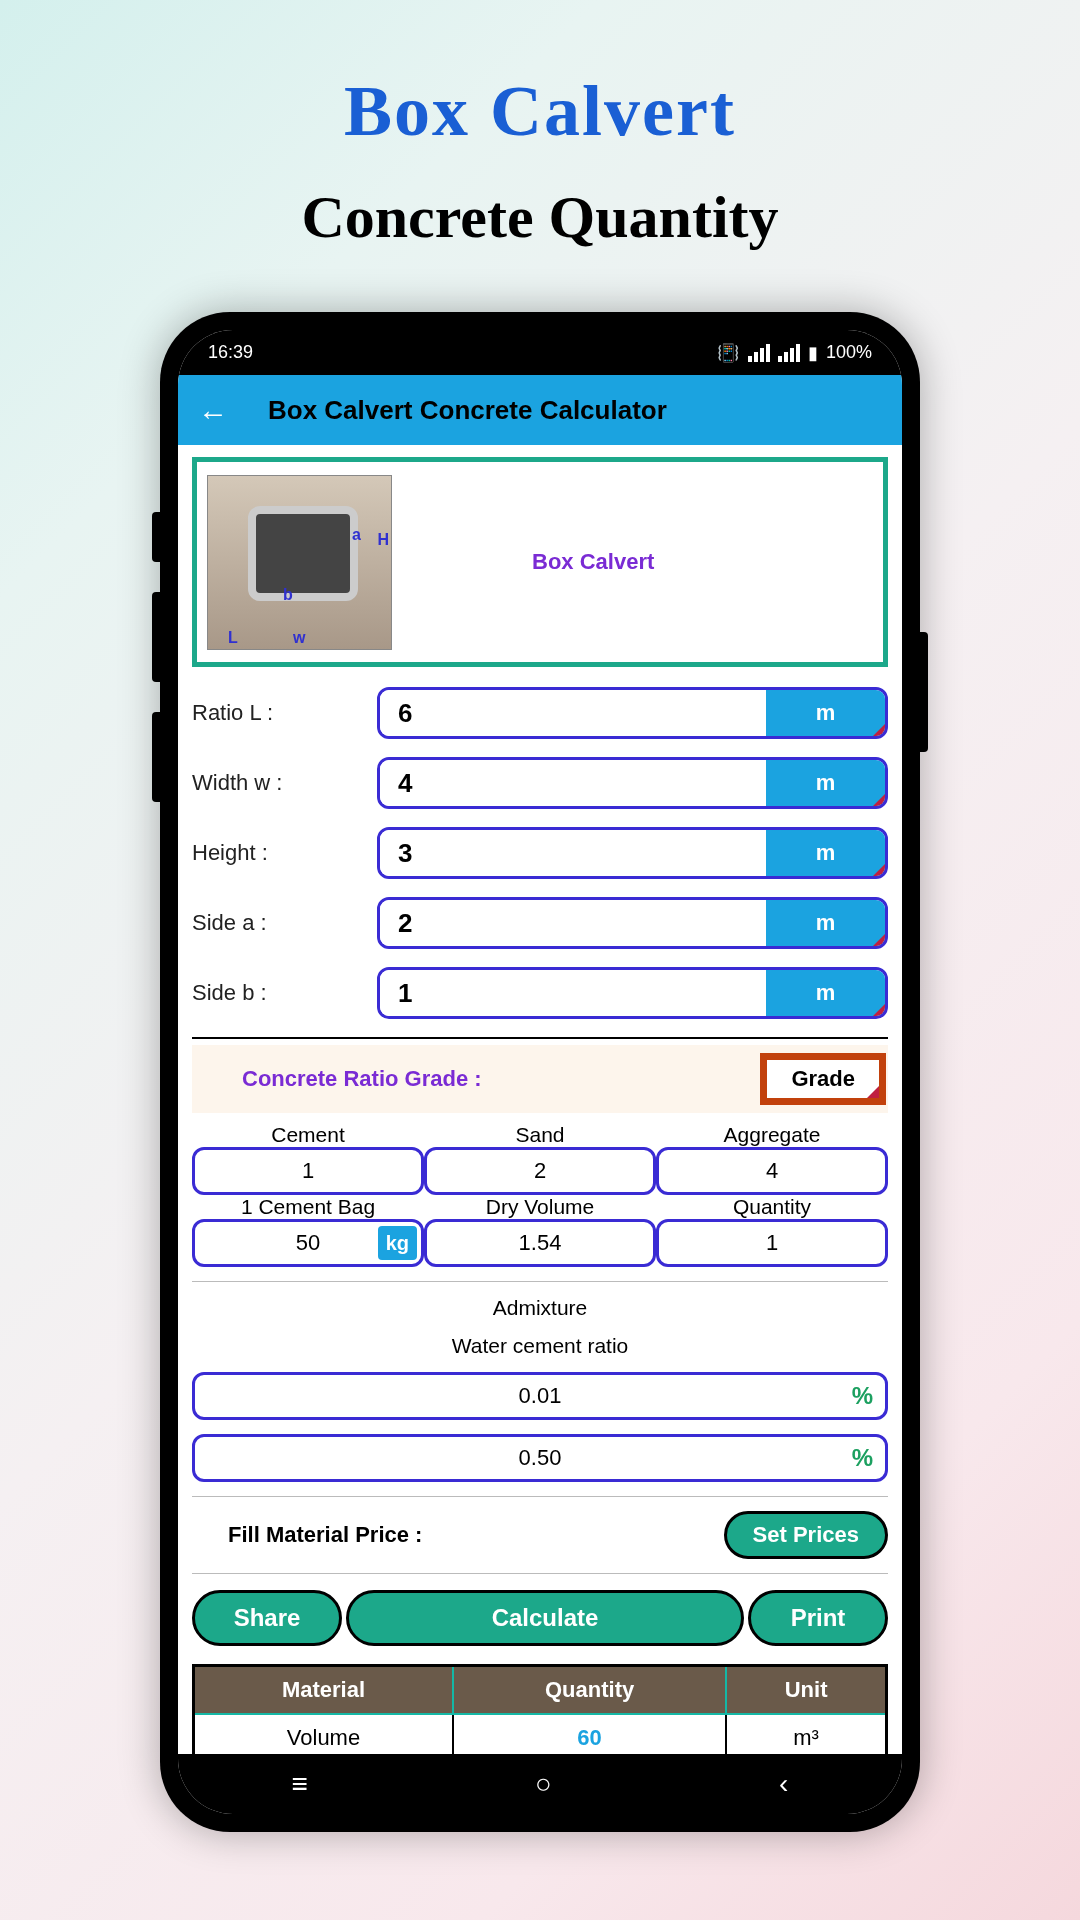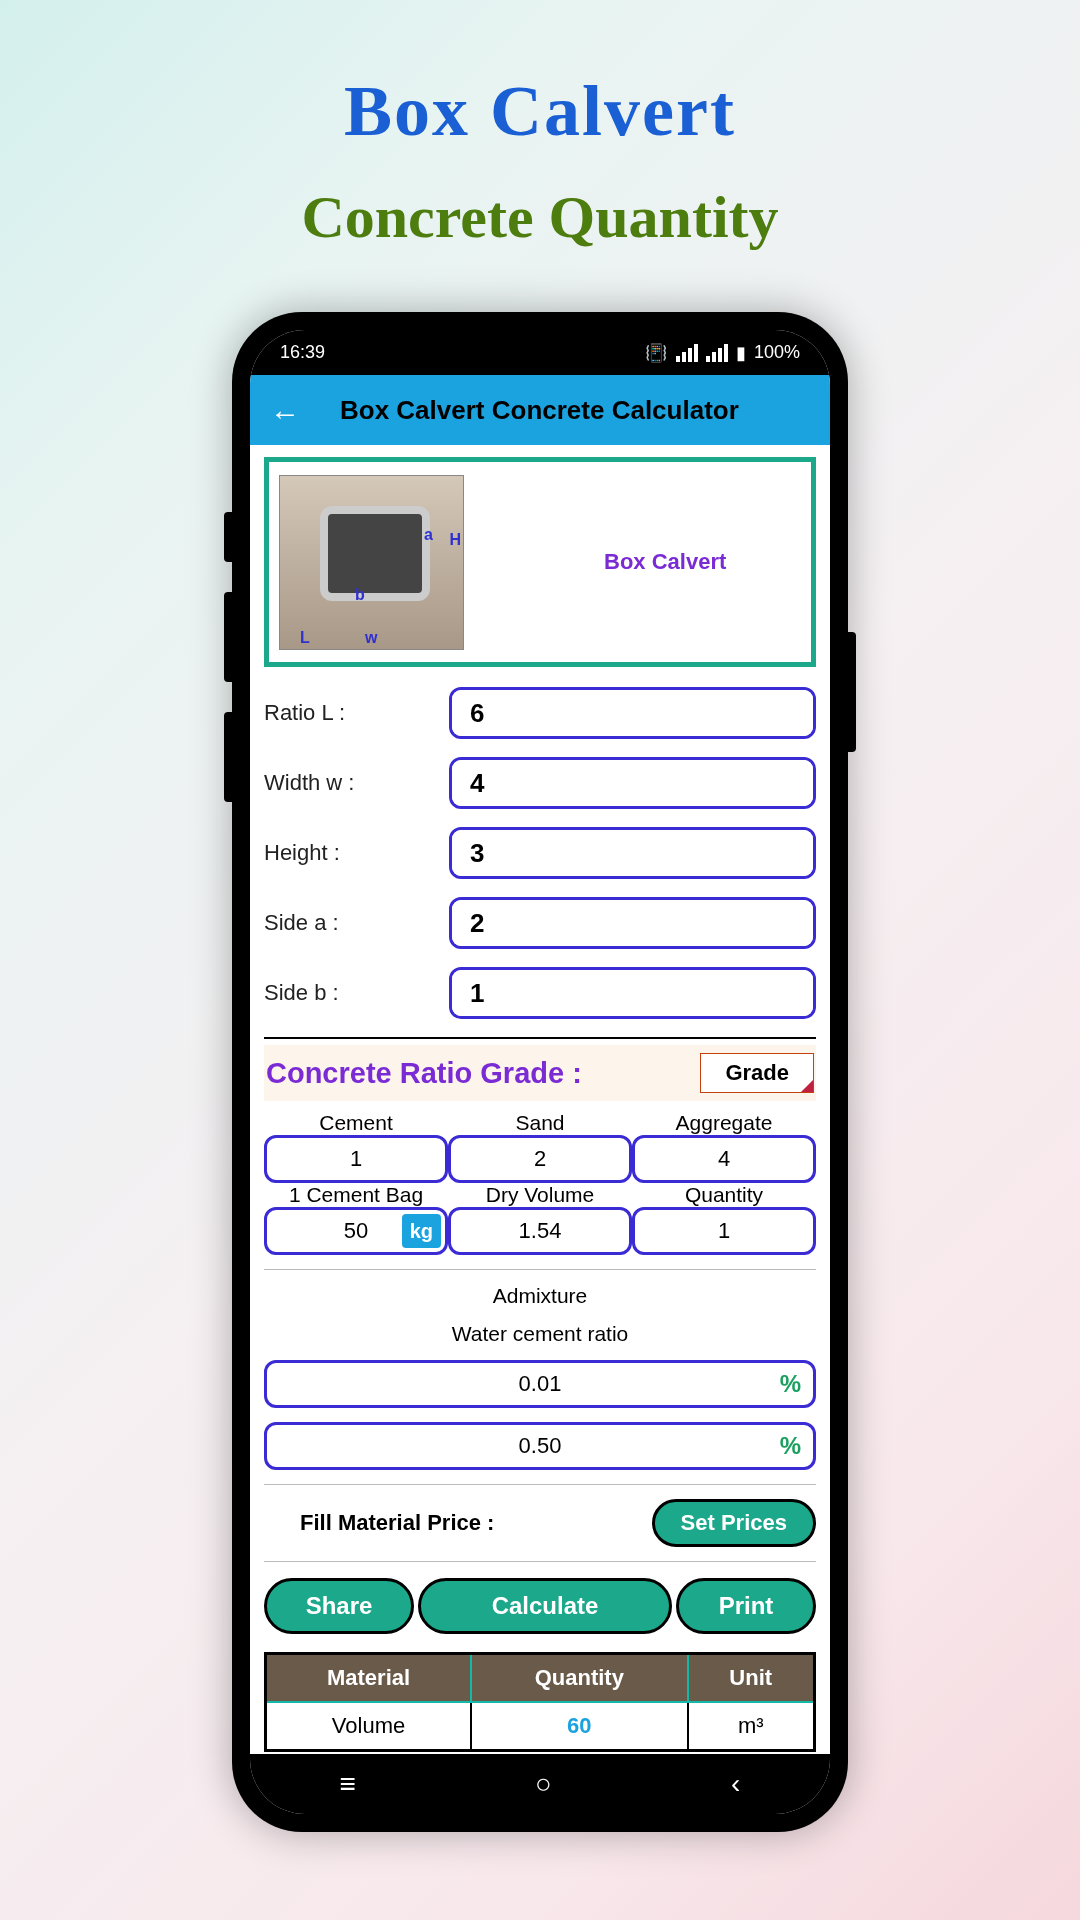--- a/index.html
+++ b/index.html
@@ -17,26 +17,26 @@
   font-size: 72px;
   font-weight: 900;
   color: #1a5fd4;
   font-family: Georgia, serif;
   letter-spacing: 2px;
   margin-bottom: 30px;
 }
 .page-subtitle {
   font-size: 60px;
   font-weight: 900;
-  color: #4d7c0f;
+  color: #000000;
   font-family: Georgia, serif;
   margin-bottom: 60px;
 }
 .phone-frame {
-  width: 616px;
+  width: 760px;
   height: 1520px;
   background: #000;
   border-radius: 70px;
   padding: 18px;
   position: relative;
   box-shadow: 0 0 40px rgba(0,0,0,0.3);
 }
 .phone-btn-left-1 { position: absolute; left: -8px; top: 200px; width: 8px; height: 50px; background: #000; border-radius: 4px 0 0 4px; }
 .phone-btn-left-2 { position: absolute; left: -8px; top: 280px; width: 8px; height: 90px; background: #000; border-radius: 4px 0 0 4px; }
 .phone-btn-left-3 { position: absolute; left: -8px; top: 400px; width: 8px; height: 90px; background: #000; border-radius: 4px 0 0 4px; }
@@ -142,23 +142,23 @@
 }
 .unit-corner { position: absolute; bottom: 0; right: 0; width: 0; height: 0; border-left: 12px solid transparent; border-bottom: 12px solid #c02040; }
 .divider { border-top: 2px solid #000; margin: 6px 0; }
 .ratio-header {
   display: flex;
   justify-content: space-between;
   align-items: center;
   padding: 8px 2px;
   background: #fdf5ec;
 }
-.ratio-label { color: #7a2bd4; font-size: 29px; font-weight: 600; }
+.ratio-label { color: #7a2bd4; font-size: 22px; font-weight: 600; margin-left: 48px; }
 .grade-btn {
-  border: 1px solid #c2410c;
+  border: 7px solid #c2410c;
   background: #fff;
   padding: 6px 24px;
   font-size: 22px;
   font-weight: 600;
   position: relative;
 }
 .grade-corner { position: absolute; bottom: 0; right: 0; width: 0; height: 0; border-left: 12px solid transparent; border-bottom: 12px solid #c02040; }
 .ratio-grid {
   display: grid;
   grid-template-columns: 1fr 1fr 1fr;

